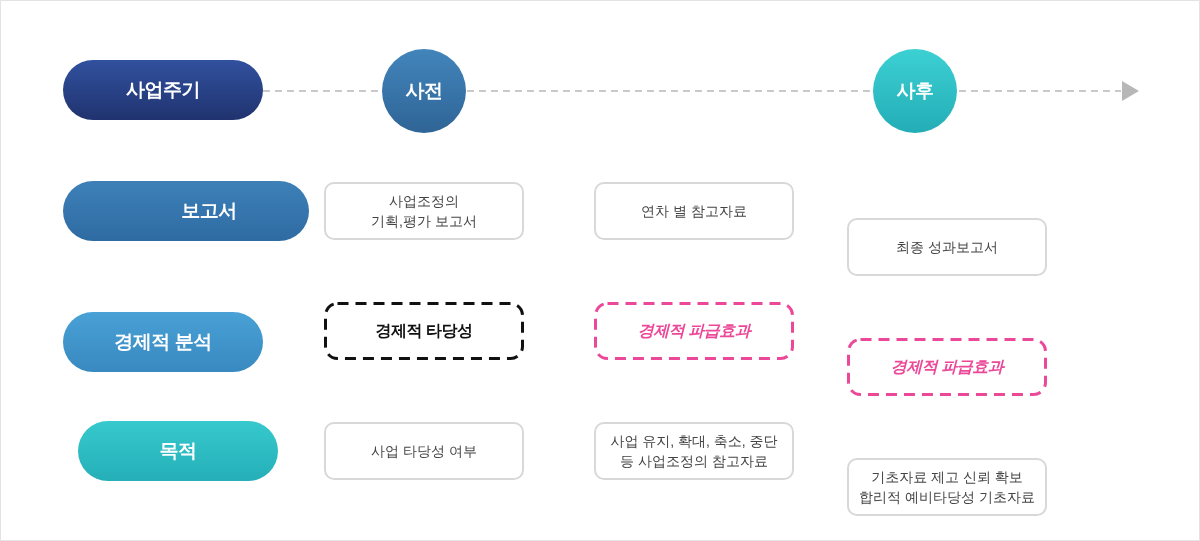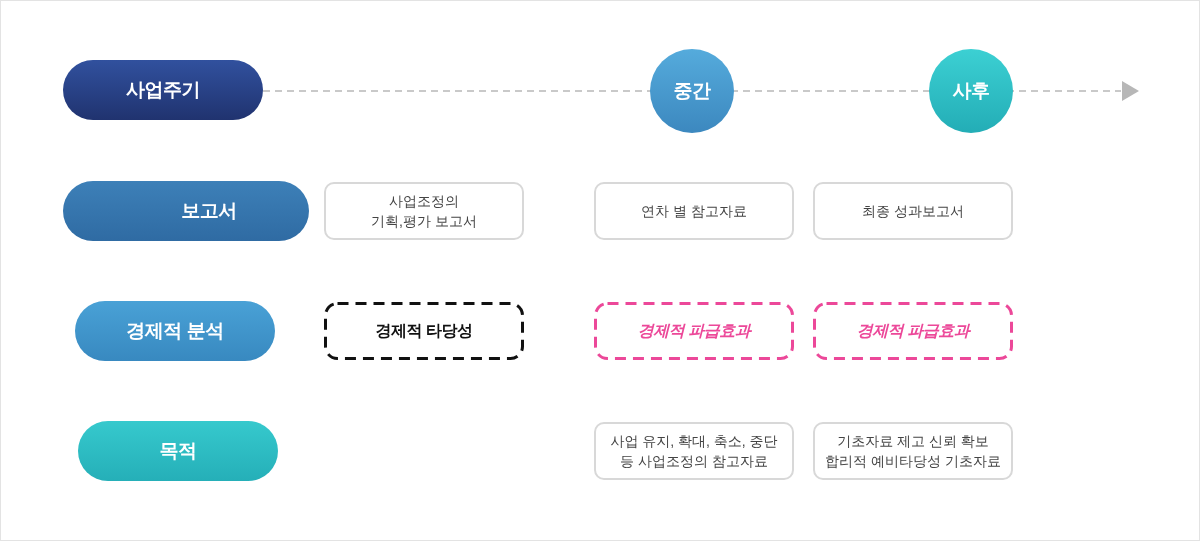--- a/index.html
+++ b/index.html
@@ -24,21 +24,21 @@
     align-items: center;
     justify-content: center;
     color: #ffffff;
     font-size: 19px;
     font-weight: bold;
     letter-spacing: -0.5px;
     border-radius: 30px;
   }
   .hdr-cycle   { top: 59px;  background: linear-gradient(180deg, #31519e 0%, #20336f 100%); }
   .hdr-report  { top: 180px; background: linear-gradient(180deg, #3d80b8 0%, #2f6ba3 100%); padding-left: 46px; }
-  .hdr-econ    { top: 300px; background: linear-gradient(180deg, #49a1d6 0%, #3889c0 100%); margin-left: 12px; }
+  .hdr-econ    { top: 311px; background: linear-gradient(180deg, #49a1d6 0%, #3889c0 100%); }
   .hdr-purpose { top: 420px; background: linear-gradient(180deg, #36c9cd 0%, #25afb8 100%); margin-left: 15px; }
 
   
   .timeline-line {
     position: absolute;
     left: 262px;
     top: 89px;
     width: 858px;
     height: 2px;
     background: repeating-linear-gradient(90deg, #c9c9c9 0 7px, transparent 7px 12px);
@@ -61,21 +61,21 @@
     display: flex;
     align-items: center;
     justify-content: center;
     color: #ffffff;
     font-size: 19px;
     font-weight: bold;
     letter-spacing: -0.5px;
   }
   .stage-0 { left: 381px; background: linear-gradient(180deg, #4285bb 0%, #2f6496 100%); }
   .stage-1 { left: 649px; background: linear-gradient(180deg, #55abdc 0%, #3c88bf 100%); }
-  .stage-2 { left: 928px; background: linear-gradient(180deg, #3cd0d3 0%, #23adb6 100%); }
+  .stage-2 { left: 872px; background: linear-gradient(180deg, #3cd0d3 0%, #23adb6 100%); }
 
   
   .cell {
     position: absolute;
     width: 200px;
     height: 58px;
     box-sizing: border-box;
     display: flex;
     flex-direction: column;
     align-items: center;
@@ -97,35 +97,35 @@
   }
   .cell.dashed.black { color: #111111; }
   .cell.dashed.navy  { color: #ec4899; font-style: italic; }
   .dash-border {
     position: absolute;
     left: 0; top: 0;
     pointer-events: none;
   }
   .col-0 { left: 323px; }
   .col-1 { left: 593px; }
-  .col-2 { left: 812px; }
+  .col-2 { left: 846px; margin-top: 36px; }
   .row-0 { top: 181px; }
   .row-1 { top: 301px; }
   .row-2 { top: 421px; }
   .ln { display: block; }
 </style>
 </head>
 <body>
 
 <div class="canvas">
 
   <div class="hdr hdr-cycle">사업주기</div>
   <div class="timeline-line"></div>
   <div class="timeline-arrow"></div>
-  <div class="stage stage-1">중간</div>
+  <div class="stage stage-0">사전</div>
   <div class="stage stage-2">사후</div>
 
   <div class="hdr hdr-report">보고서</div>
   <div class="hdr hdr-econ">경제적 분석</div>
   <div class="hdr hdr-purpose">목적</div>
 
   <div class="cell plain row-0 col-0">
     <span class="ln">사업조정의</span>
     <span class="ln">기획,평가 보고서</span>
   </div>
@@ -148,20 +148,23 @@
     </svg>
     <span class="ln">경제적 파급효과</span>
   </div>
   <div class="cell dashed navy row-1 col-2">
     <svg class="dash-border" width="200" height="58" xmlns="http://www.w3.org/2000/svg">
       <rect x="1.5" y="1.5" width="197" height="55" rx="12" fill="none" stroke="currentColor" stroke-width="3" stroke-dasharray="11 7"></rect>
     </svg>
     <span class="ln">경제적 파급효과</span>
   </div>
 
+  <div class="cell plain row-2 col-0">
+    <span class="ln">사업 타당성 여부</span>
+  </div>
   <div class="cell plain row-2 col-1">
     <span class="ln">사업 유지, 확대, 축소, 중단</span>
     <span class="ln">등 사업조정의 참고자료</span>
   </div>
   <div class="cell plain row-2 col-2">
     <span class="ln">기초자료 제고 신뢰 확보</span>
     <span class="ln">합리적 예비타당성 기초자료</span>
   </div>
 
 </div>

